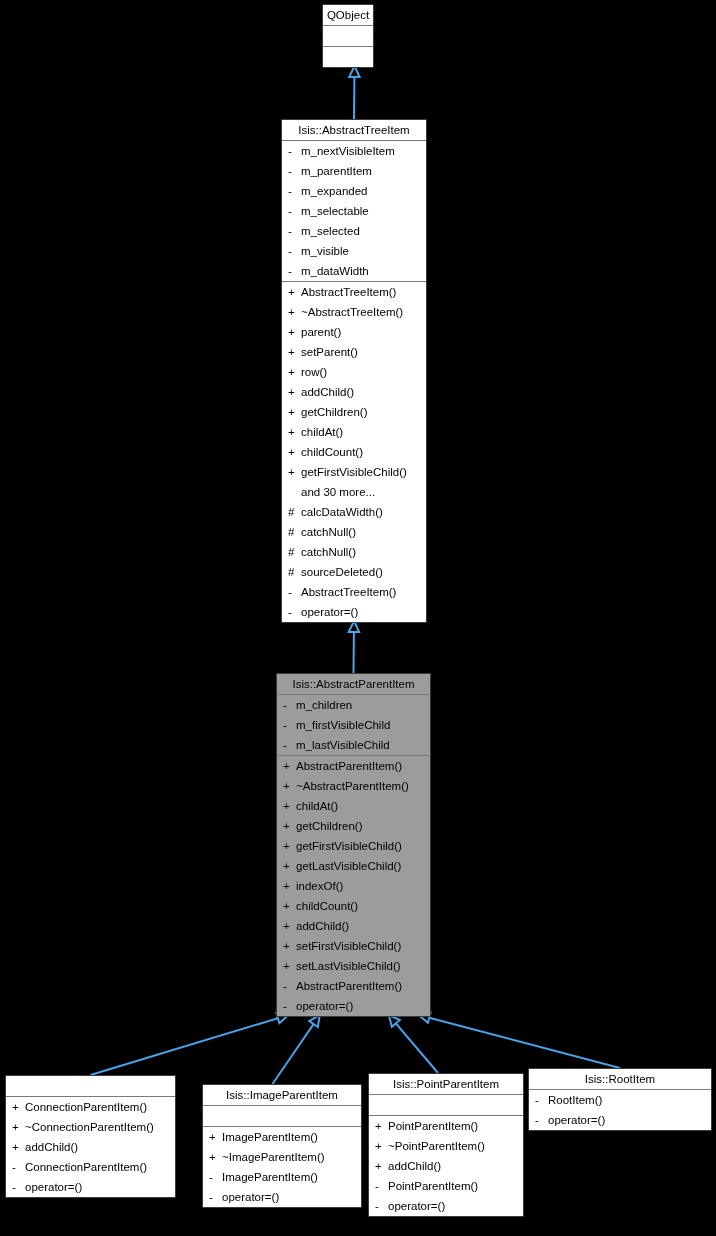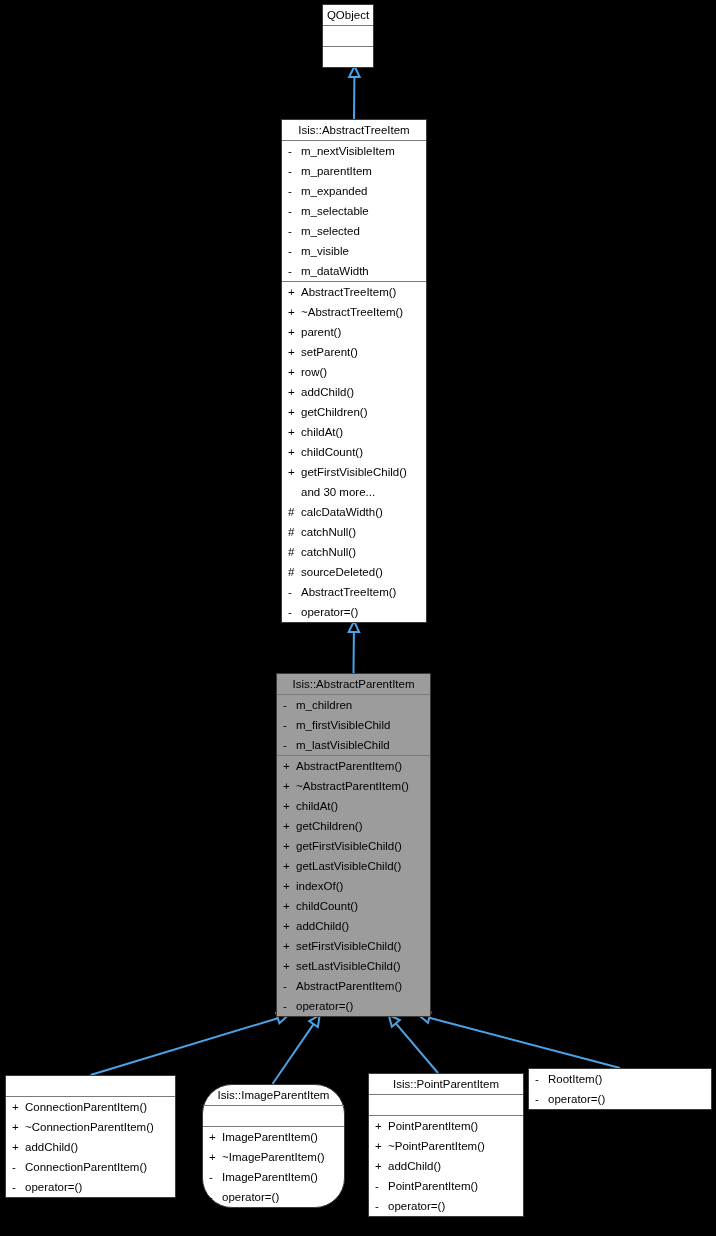--- a/index.html
+++ b/index.html
@@ -177,21 +177,21 @@
           <div class="empty-compartment"></div>
         </div>
         <div class="compartment">
           <div class="member-row"><span class="vis">+</span><span class="member-name">ConnectionParentItem()</span></div>
           <div class="member-row"><span class="vis">+</span><span class="member-name">~ConnectionParentItem()</span></div>
           <div class="member-row"><span class="vis">+</span><span class="member-name">addChild()</span></div>
           <div class="member-row"><span class="vis">-</span><span class="member-name">ConnectionParentItem()</span></div>
           <div class="member-row"><span class="vis">-</span><span class="member-name">operator=()</span></div>
         </div>
       </div>
-      <div class="uml-class" style="left: 202px; top: 1084px; width: 143px; border-radius: 30px;">
+      <div class="uml-class" style="left: 202px; top: 1084px; width: 160px;">
         <div class="compartment">
           <div class="class-title">Isis::ImageParentItem</div>
         </div>
         <div class="compartment">
           <div class="empty-compartment"></div>
         </div>
         <div class="compartment">
           <div class="member-row"><span class="vis">+</span><span class="member-name">ImageParentItem()</span></div>
           <div class="member-row"><span class="vis">+</span><span class="member-name">~ImageParentItem()</span></div>
           <div class="member-row"><span class="vis">-</span><span class="member-name">ImageParentItem()</span></div>
@@ -207,19 +207,22 @@
         </div>
         <div class="compartment">
           <div class="member-row"><span class="vis">+</span><span class="member-name">PointParentItem()</span></div>
           <div class="member-row"><span class="vis">+</span><span class="member-name">~PointParentItem()</span></div>
           <div class="member-row"><span class="vis">+</span><span class="member-name">addChild()</span></div>
           <div class="member-row"><span class="vis">-</span><span class="member-name">PointParentItem()</span></div>
           <div class="member-row"><span class="vis">-</span><span class="member-name">operator=()</span></div>
         </div>
       </div>
       <div class="uml-class" style="left: 528px; top: 1068px; width: 184px;">
+        <div class="compartment">
+          <div class="class-title">Isis::RootItem</div>
+        </div>
         <div class="compartment">
           <div class="member-row"><span class="vis">-</span><span class="member-name">RootItem()</span></div>
           <div class="member-row"><span class="vis">-</span><span class="member-name">operator=()</span></div>
         </div>
       </div>
     </div>
 </div>
 
 </body></html>

